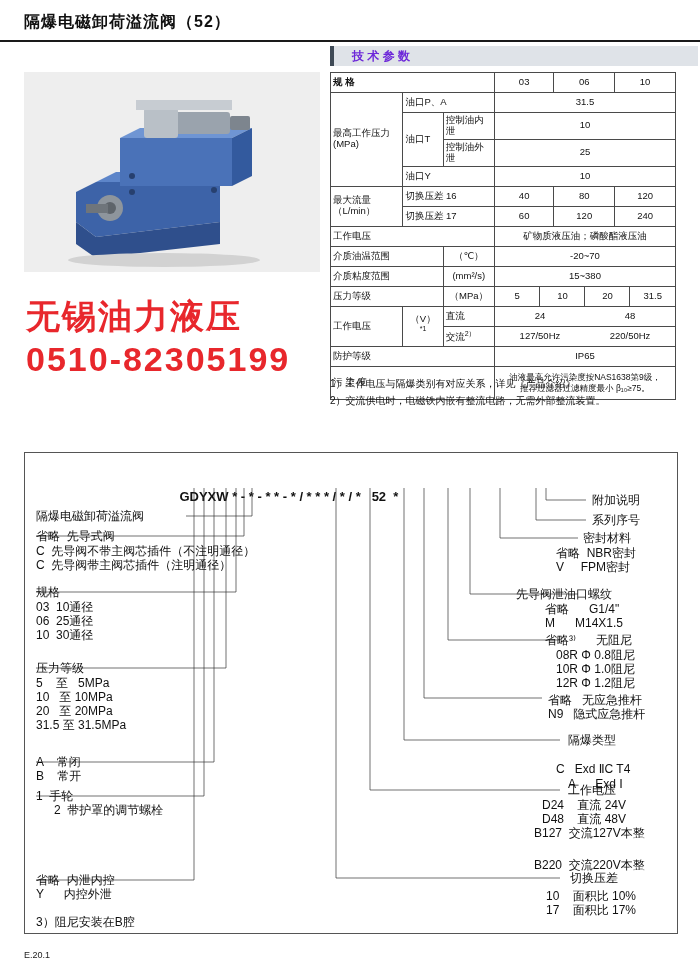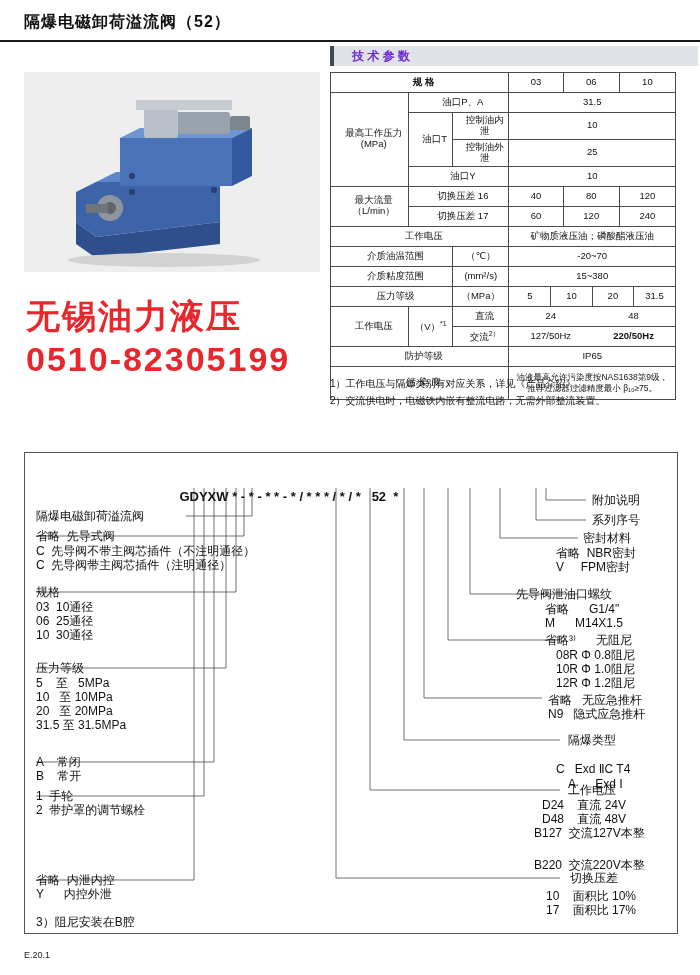--- a/index.html
+++ b/index.html
@@ -58,21 +58,21 @@
     position:absolute;left:330px;top:72px;width:346px;
     font-size:9.5px;
   }
   #tech-table td{
     border:1px solid #4a4a4a;
     padding:2px 4px;
     text-align:center;
     height:15px;
     line-height:1.15;
   }
-  #tech-table td.l{text-align:center;padding-left:12px;margin-top:16px;}
+  #tech-table td.l{text-align:left;padding-left:2px;margin-top:16px;}
   #tech-table td.head{font-weight:bold;}
   .sup{font-size:7px;vertical-align:super;}
 
   
   .note{
     position:absolute;left:330px;font-size:10px;color:#111;
   }
   #note1{top:377px;}
   #note2{top:394px;}
 
@@ -231,21 +231,21 @@
     </tr>
     <tr>
       <td class="l">
         <span>交流</span><span class="sup">2）</span>
       </td>
       <td colspan="3" style="padding:0;">
         <table style="width:100%;border-collapse:collapse;">
           <tbody>
                 <tr>
             <td style="border:none;width:50%;height:13px;">127/50Hz</td>
-            <td style="border:none;width:50%;font-weight:bold;">220/50Hz</td>
+            <td style="border:none;width:50%;">220/50Hz</td>
           </tr>
         </tbody>
             </table>
       </td>
     </tr>
 
     <tr>
       <td class="l" colspan="3">防护等级</td>
       <td colspan="3">IP65</td>
     </tr>
@@ -304,21 +304,21 @@
   <div class="t" style="left:36px;top:662px;">压力等级</div>
   <div class="t" style="left:36px;top:677px;">5    至   5MPa</div>
   <div class="t" style="left:36px;top:691px;">10   至 10MPa</div>
   <div class="t" style="left:36px;top:705px;">20   至 20MPa</div>
   <div class="t" style="left:36px;top:719px;">31.5 至 31.5MPa</div>
 
   <div class="t" style="left:36px;top:756px;">A    常闭</div>
   <div class="t" style="left:36px;top:770px;">B    常开</div>
 
   <div class="t" style="left:36px;top:790px;">1  手轮</div>
-  <div class="t" style="left:36px;top:804px;">2  带护罩的调节螺栓</div>
+  <div class="t" style="left:54px;top:804px;">2  带护罩的调节螺栓</div>
 
   <div class="t" style="left:36px;top:874px;">省略  内泄内控</div>
   <div class="t" style="left:36px;top:888px;">Y      内控外泄</div>
 
   <div class="t" style="left:36px;top:916px;">3）阻尼安装在B腔</div>
 
   <div class="t" style="left:592px;top:494px;">附加说明</div>
   <div class="t" style="left:592px;top:514px;">系列序号</div>
 
   <div class="t" style="left:583px;top:532px;">密封材料</div>

